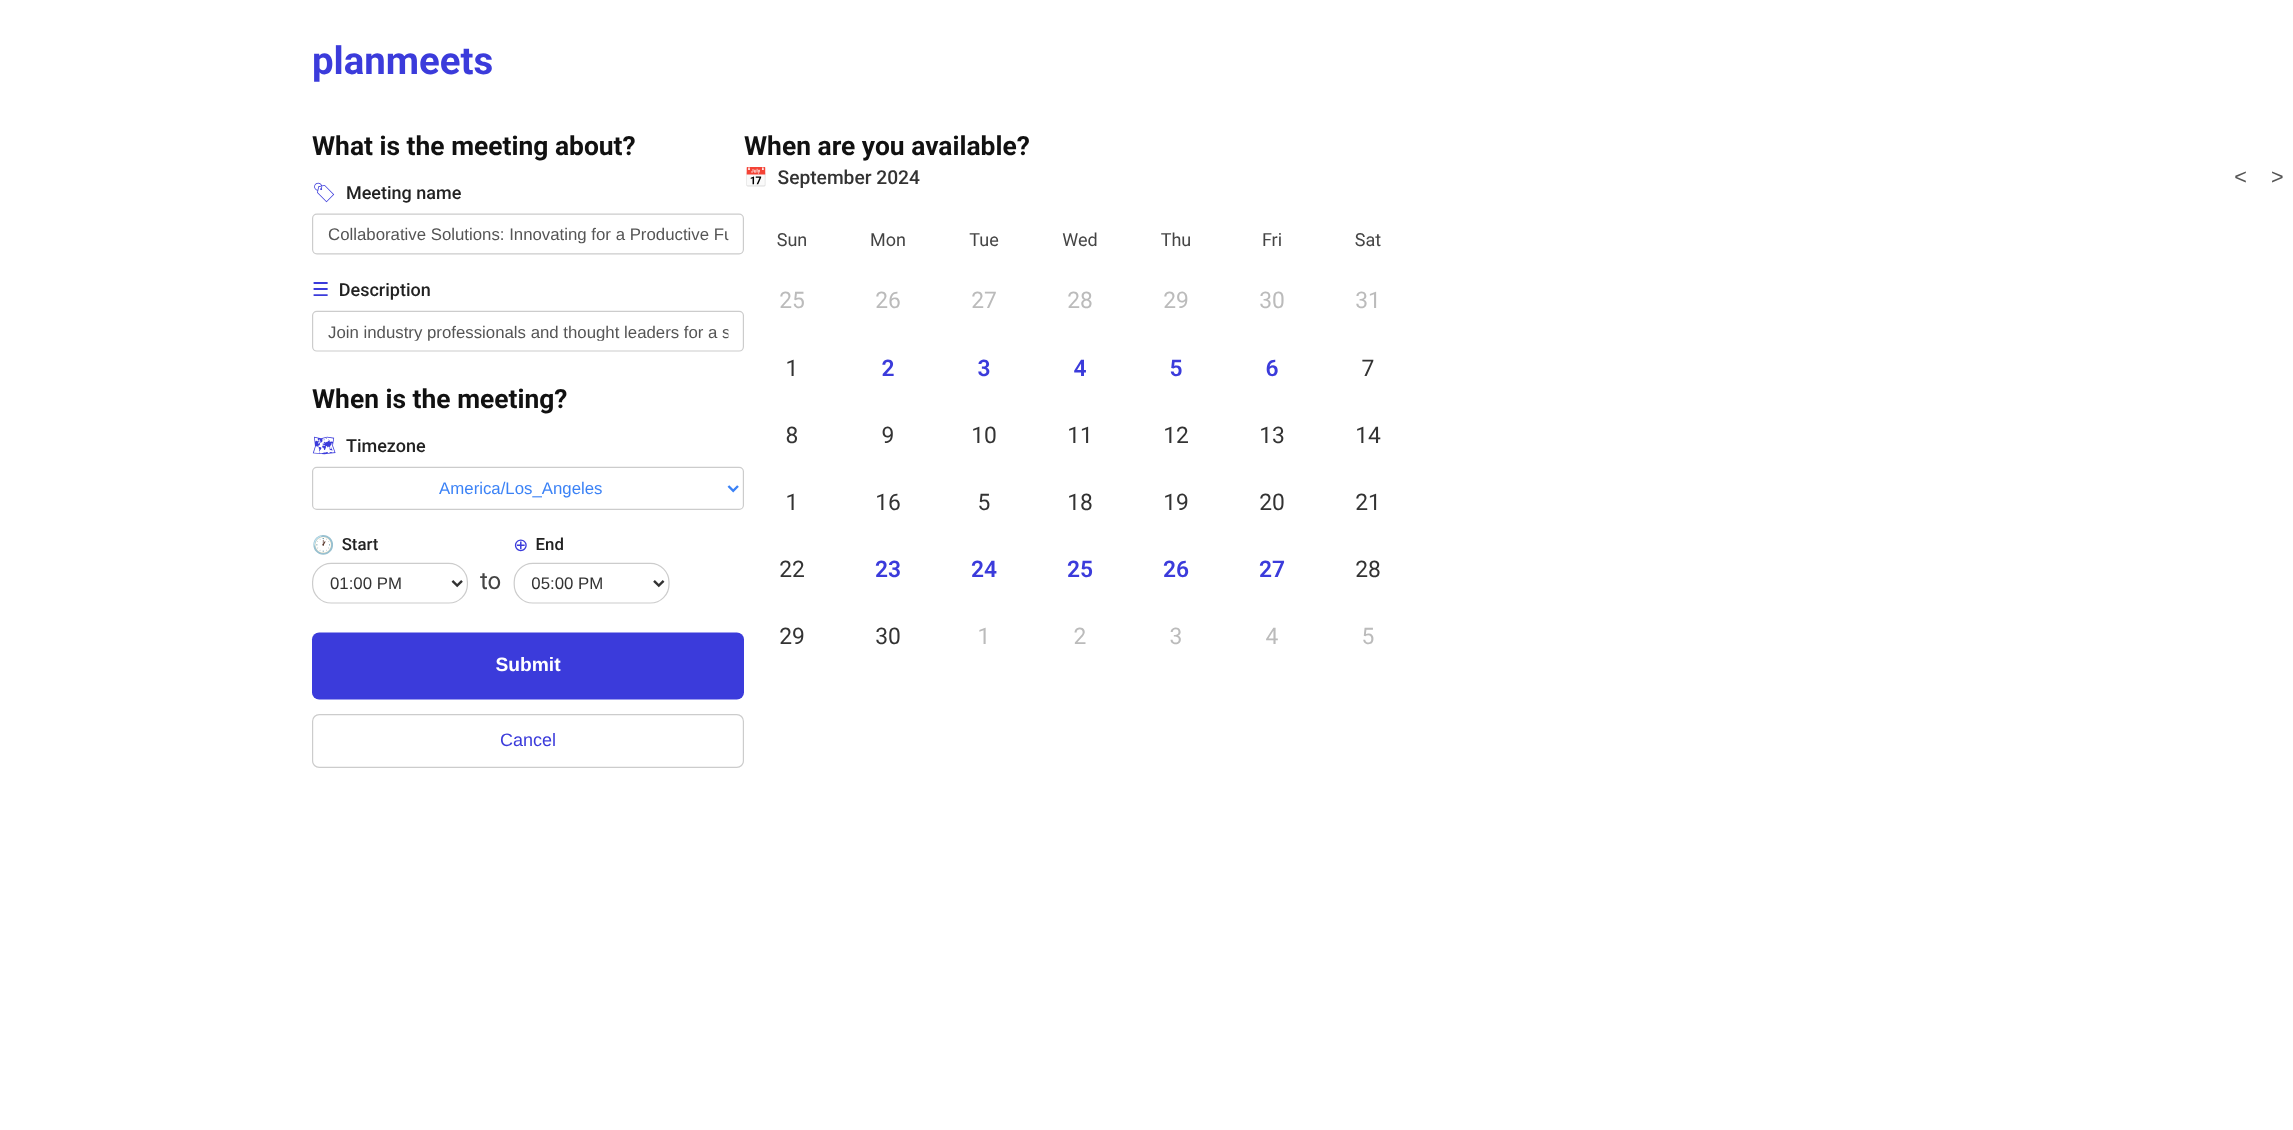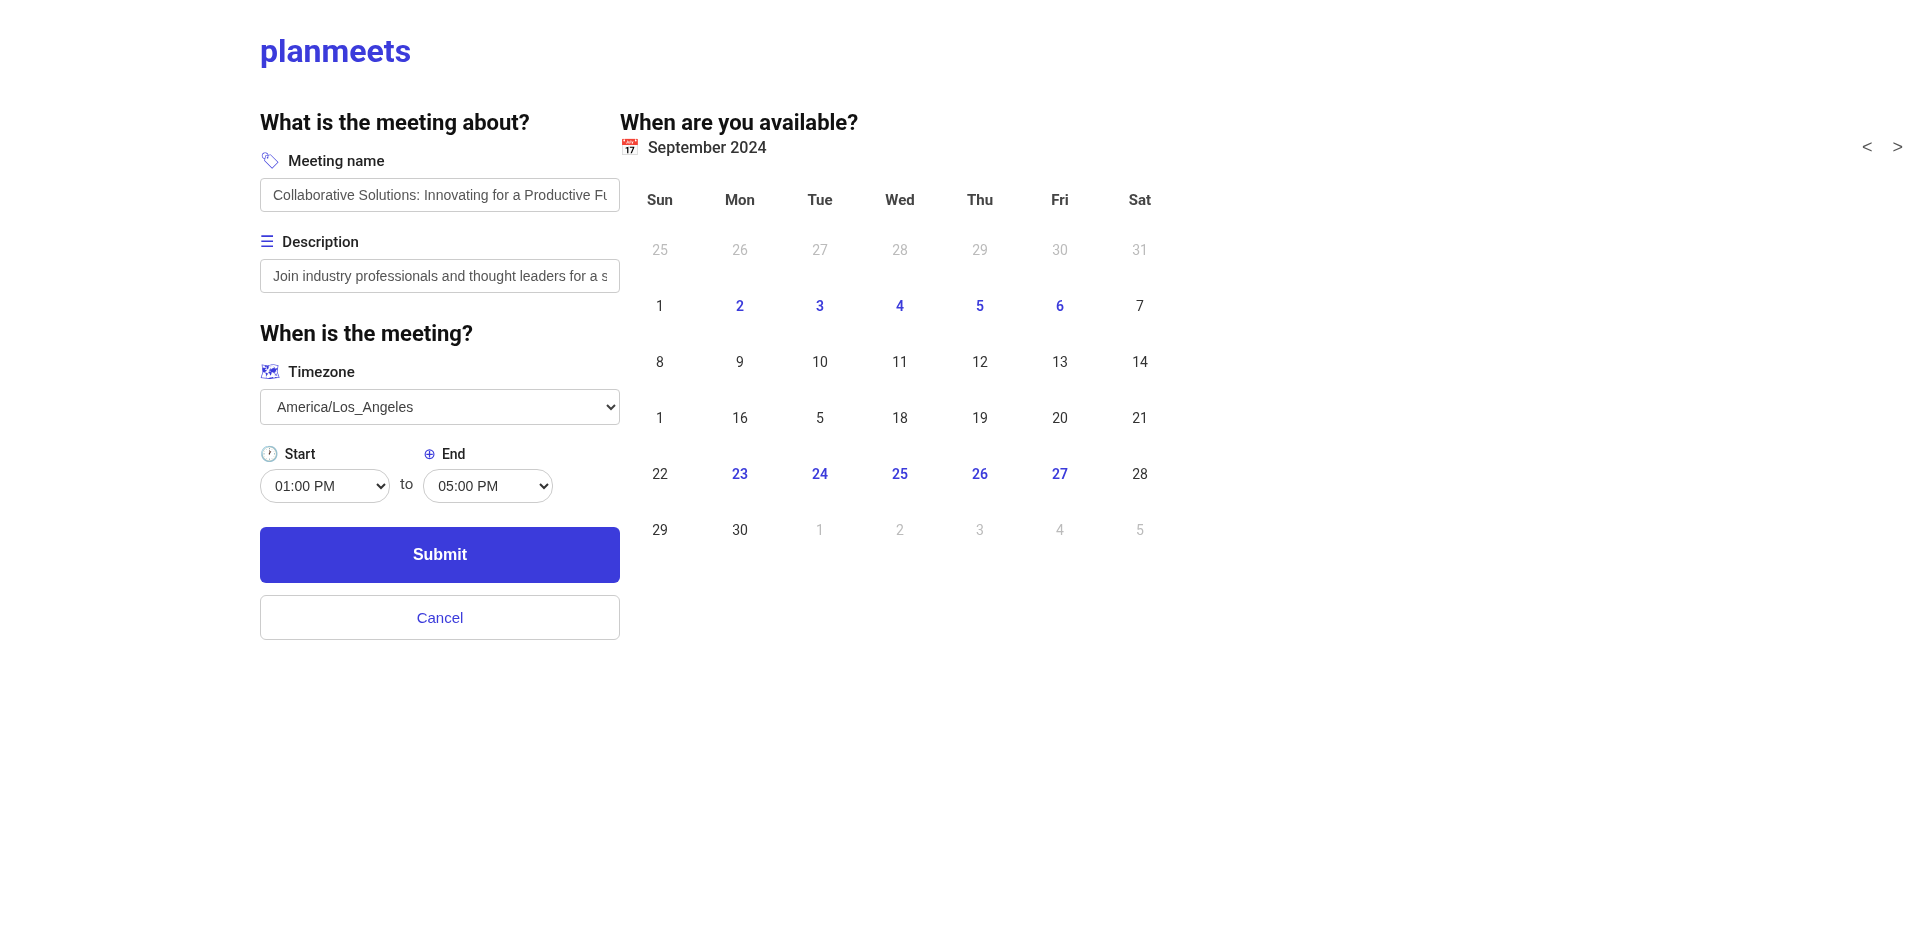--- a/index.html
+++ b/index.html
@@ -70,25 +70,26 @@
     .when-section {
       margin-top: 8px;
     }
 
     .timezone-select {
       width: 100%;
       border: 1px solid #ccc;
       border-radius: 4px;
       padding: 8px 12px;
       font-size: 14px;
-      color: #404040;
+      color: #3b82f6;
       outline: none;
       appearance: auto;
       margin-bottom: 20px;
       background: #fff;
+      text-align: center;
     }
 
     .time-row {
       display: flex;
       align-items: center;
       gap: 10px;
       margin-bottom: 24px;
     }
 
     .time-group {
@@ -116,21 +117,21 @@
       border-radius: 16px;
       padding: 7px 10px;
       font-size: 14px;
       color: #333;
       outline: none;
       background: #fff;
       width: 130px;
     }
 
     .to-text {
-      font-size: 15px;
+      font-size: 20px;
       color: #444;
       margin-top: 20px;
     }
 
     .submit-btn {
       width: 100%;
       background: #3b3bdb;
       color: #fff;
       border: none;
       border-radius: 6px;
@@ -202,26 +203,26 @@
       display: grid;
       grid-template-columns: repeat(7, 80px);
       row-gap: 4px;
     }
 
     .cal-cell {
       display: flex;
       align-items: center;
       justify-content: center;
       height: 52px;
-      font-size: 14px;
+      font-size: 19px;
       color: #333;
     }
 
     .cal-cell.header {
-      font-weight: 700;
+      font-weight: 400;
       color: #444;
       font-size: 15px;
       height: 40px;
     }
 
     .cal-cell.other-month {
       color: #bbb;
     }
 
     .cal-cell.highlighted {

